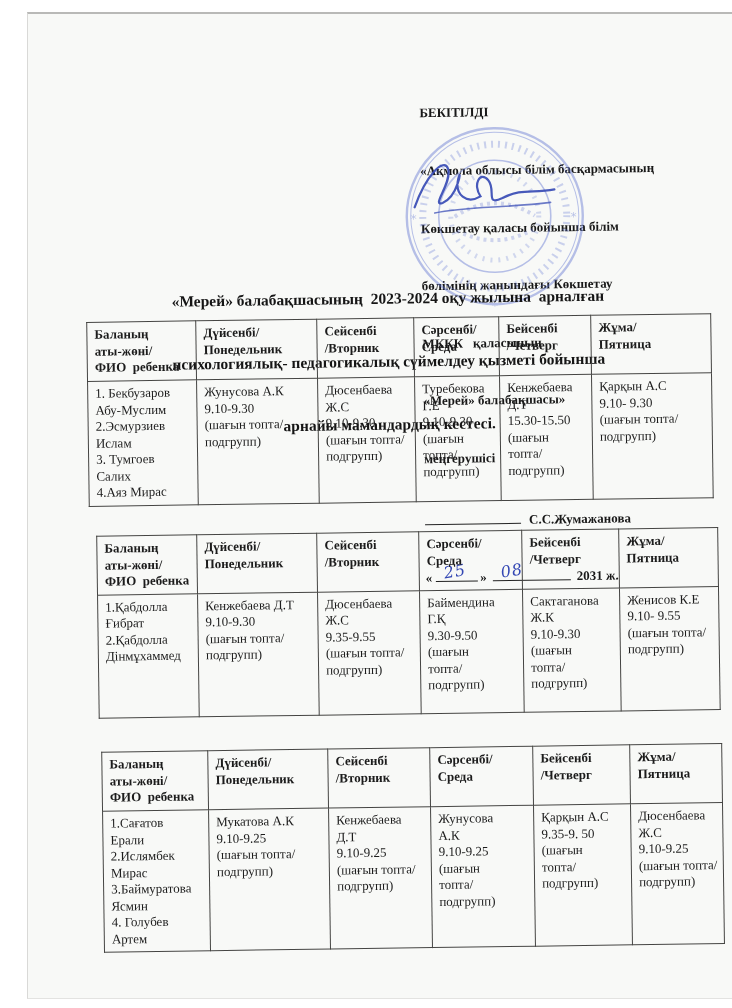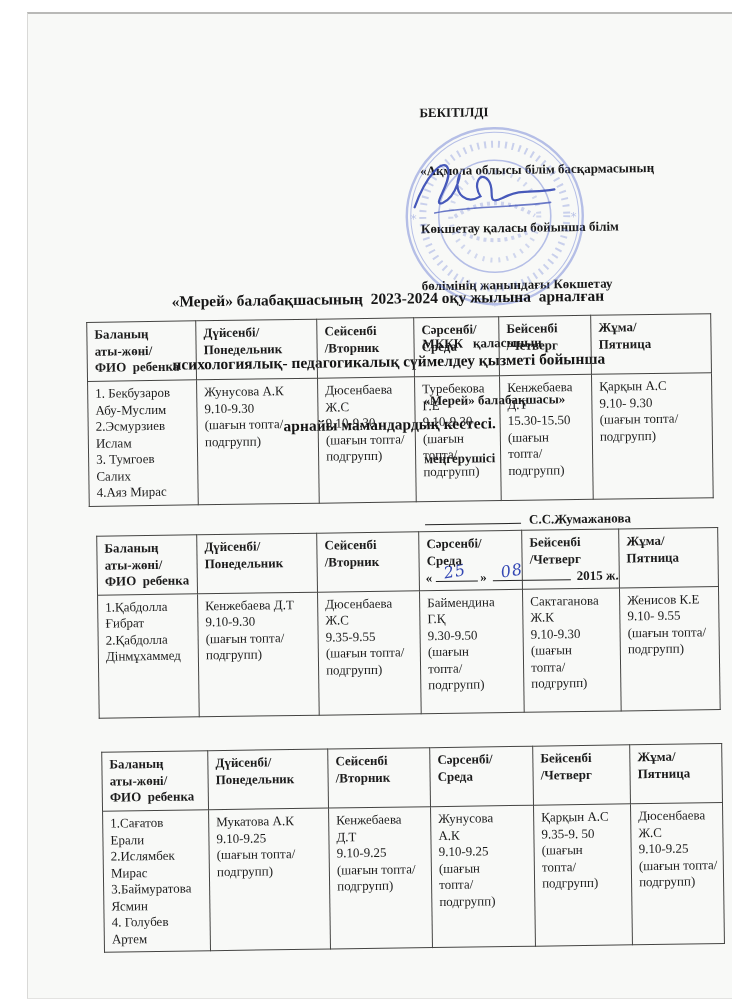--- a/index.html
+++ b/index.html
@@ -78,21 +78,21 @@
 
     <div class="approval">
       <div>БЕКІТІЛДІ</div>
       <div>«Ақмола облысы білім басқармасының</div>
       <div>Көкшетау қаласы бойынша білім</div>
       <div>бөлімінің жанындағы Көкшетау</div>
       <div>МКҚК   қаласының</div>
       <div>«Мерей» балабақшасы»</div>
       <div>меңгерушісі</div>
       <div class="sig-row"><span class="blank blank-sig"></span><span>С.С.Жумажанова</span></div>
-      <div class="date-row"><span>«</span><span class="blank blank-day"><span class="hand">25</span></span><span>»</span><span class="blank blank-month"><span class="hand">08</span></span><span>2015 ж.</span></div>
+      <div class="date-row"><span>«</span><span class="blank blank-day"><span class="hand">25</span></span><span>»</span><span class="blank blank-month"><span class="hand">08</span></span><span>2031 ж.</span></div>
     </div>
 
     <svg class="stamp-svg" width="204" height="204" viewBox="0 0 204 204">
       <g fill="none" stroke="#5a6fd0">
         <circle cx="102" cy="102" r="88" stroke-width="2.4"></circle>
         <circle cx="102" cy="102" r="84" stroke-width="1"></circle>
         <circle cx="102" cy="102" r="56" stroke-width="1.6"></circle>
         <circle cx="102" cy="102" r="72" stroke-width="7" stroke-dasharray="2 5" opacity="0.7"></circle>
         <circle cx="102" cy="102" r="44" stroke-width="5" stroke-dasharray="2 6" opacity="0.6"></circle>
         <path d="M62,102 q40,-26 80,0" stroke-width="4" stroke-dasharray="3 4" opacity="0.65"></path>

